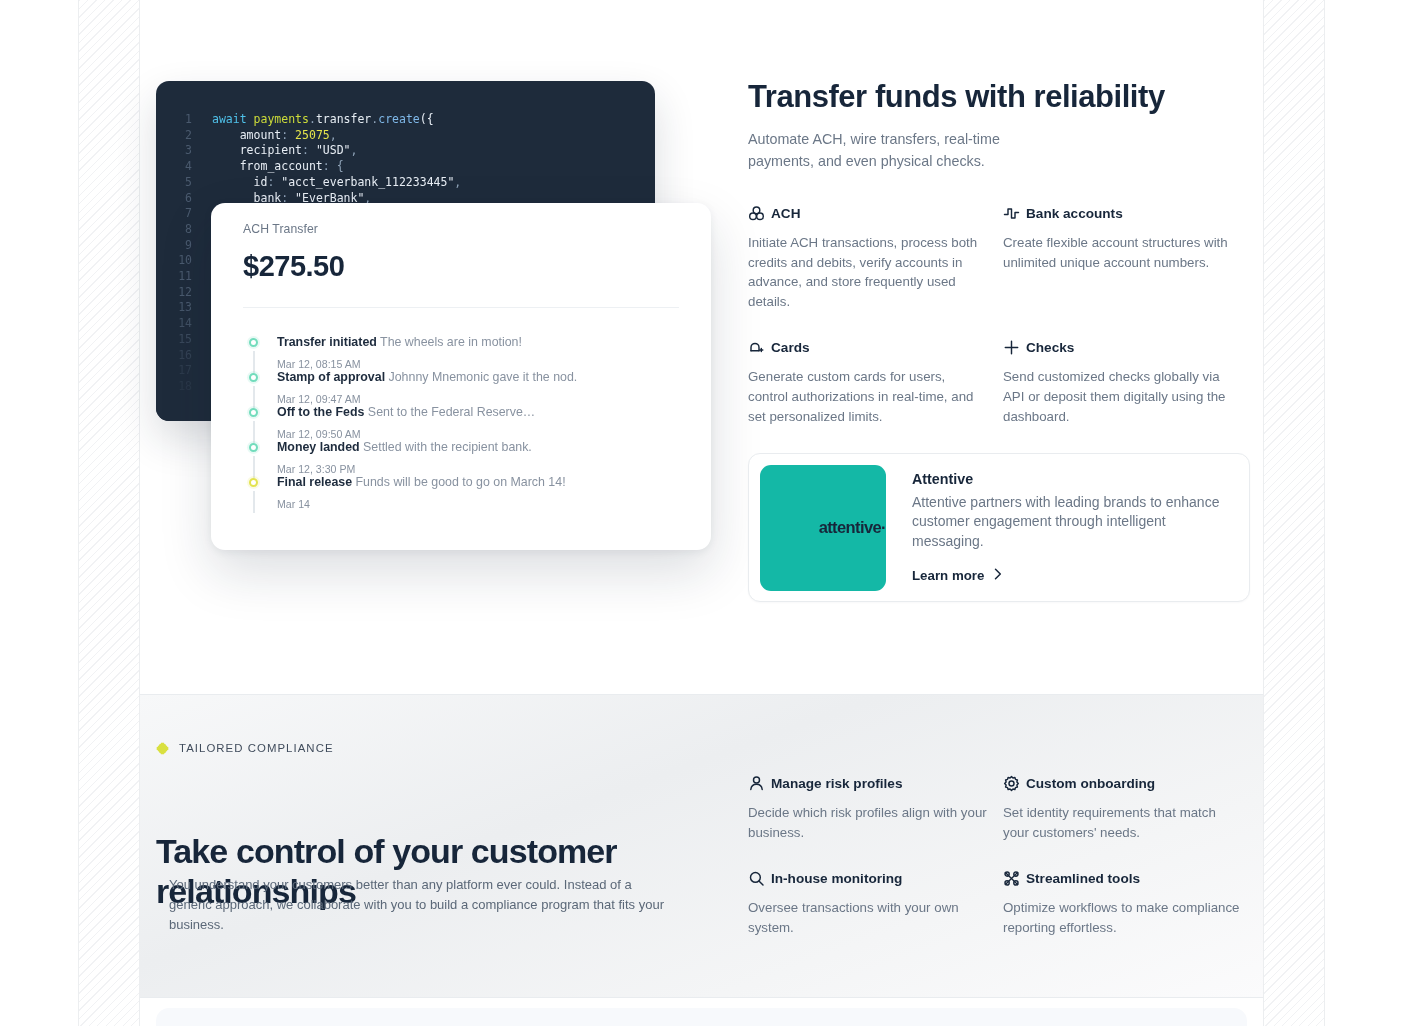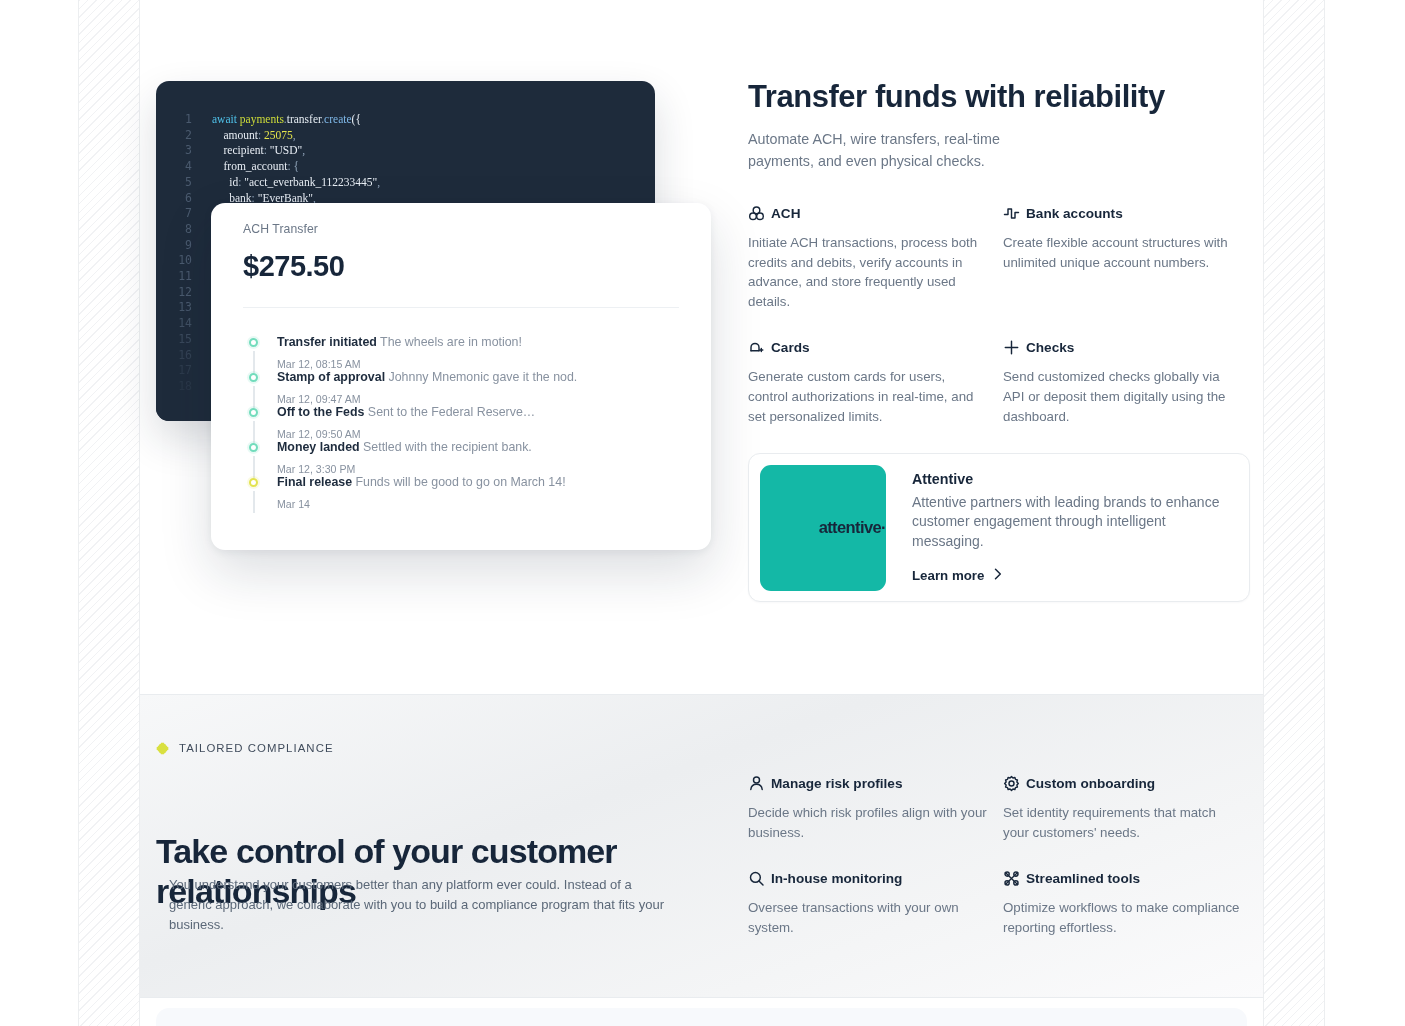--- a/index.html
+++ b/index.html
@@ -42,21 +42,21 @@
     background: #1e2b3b;
     border-radius: 13px;
     overflow: hidden;
     box-shadow: 0 18px 40px rgba(23,38,58,0.16);
   }
   .code-inner { position:absolute; inset:0; padding: 31px 0 0 0;
     font-family: "DejaVu Sans Mono", "Liberation Mono", monospace;
     font-size: 11.5px; line-height: 15.7px; }
   .code-row { display:flex; white-space: pre; }
   .ln { width: 56px; text-align: right; padding-right: 20px; color:#4a5a6e; flex:none; }
-  .code-text { color: #dfe5ec; font-family: Liberation Serif, serif; }
+  .code-text { color: #dfe5ec; }
   .kw  { color:#4fc1e9; }
   .fn  { color:#cddc39; }
   .id2 { color:#e6edf3; }
   .mth { color:#7fb8e8; }
   .num { color:#e4e44b; }
   .pnc { color:#8fa3b8; }
   .str { color:#e8eef5; }
   .key { color:#e8eef5; }
   .code-fade {
     position:absolute; left:0; right:0; bottom:0; height:120px;

